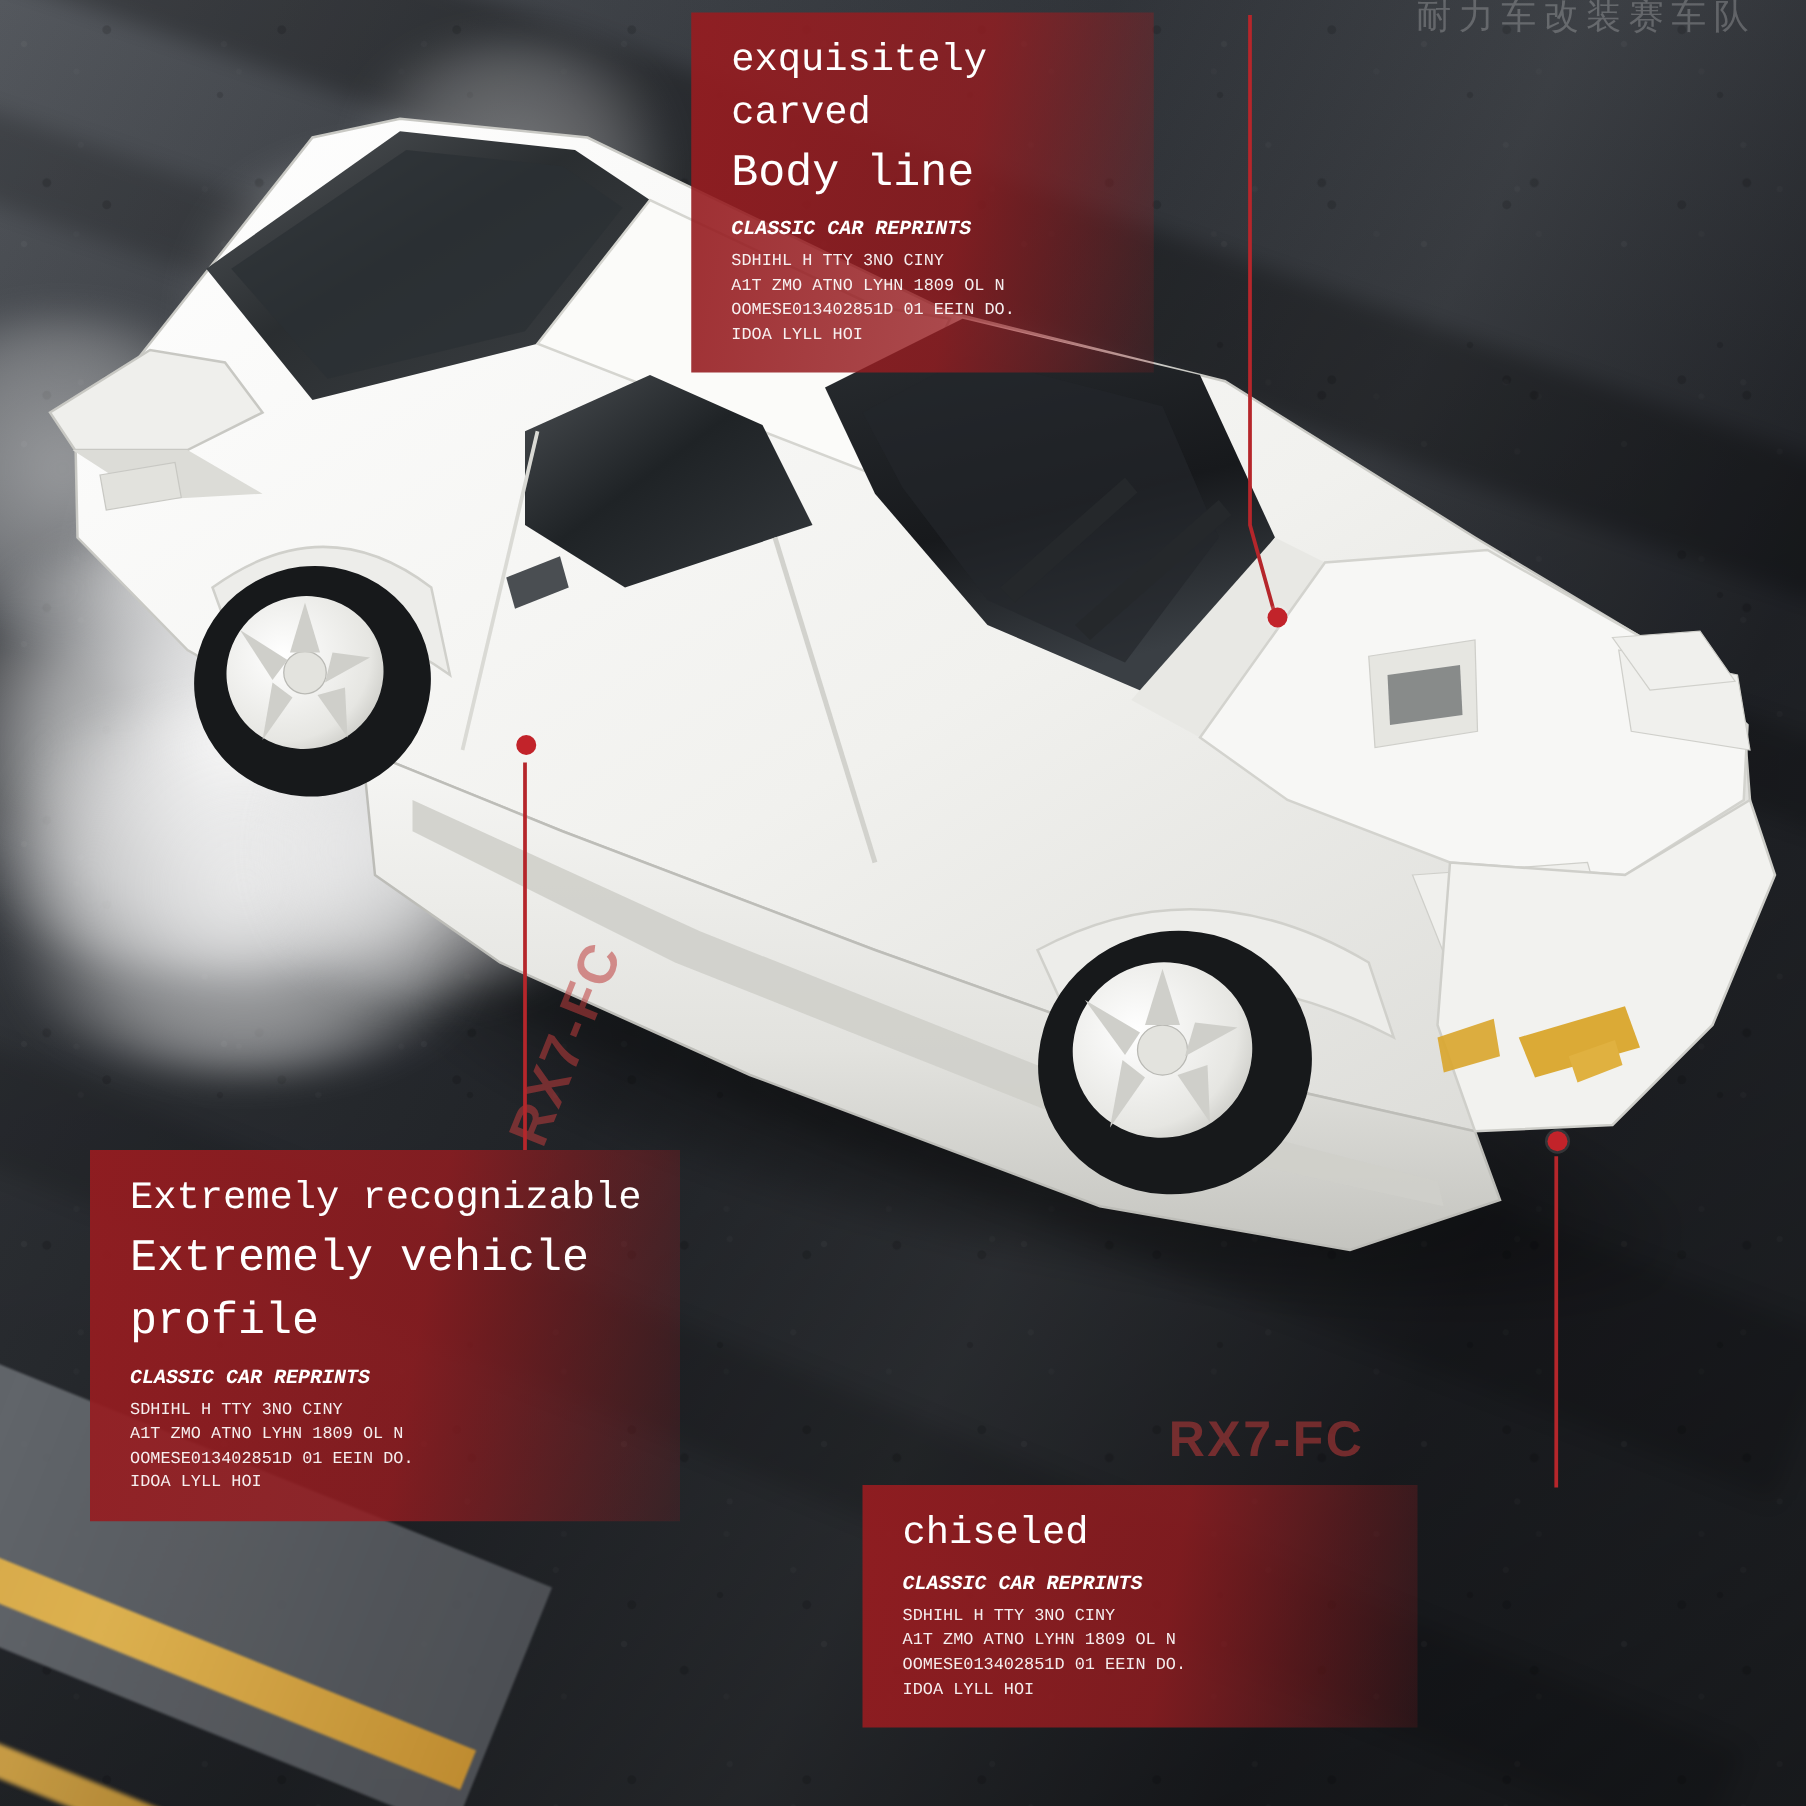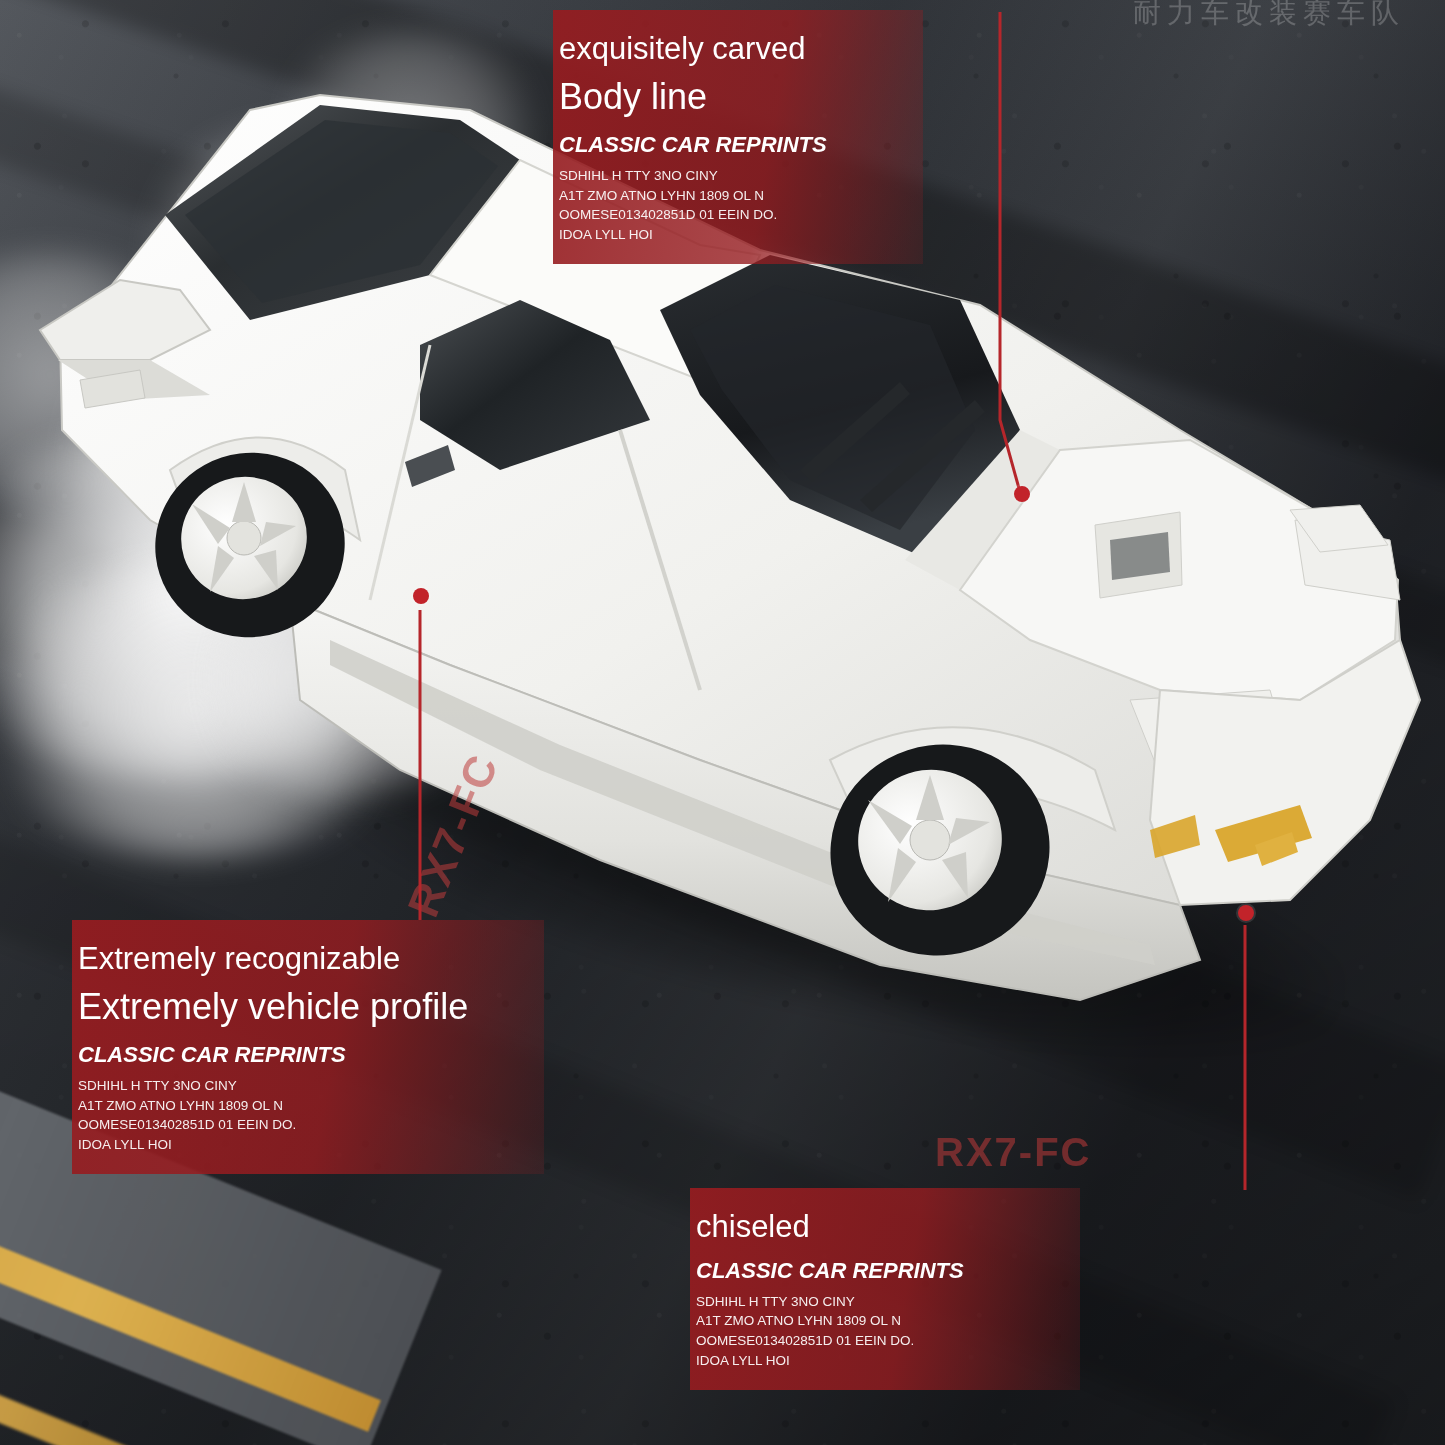--- a/index.html
+++ b/index.html
@@ -138,51 +138,52 @@
   }
   .wm-b {
     left: 935px; top: 1130px;
     font-size: 40px;
     color: rgba(175, 55, 55, 0.6);
   }
 
   
   .card {
     position: absolute;
-    padding: 18px 22px 20px 6px;
+    padding: 18px 22px 20px 32px;
     color: #ffffff;
     box-sizing: border-box;
+    font-family: Liberation Mono, monospace;
   }
   .card.c1 {
     left: 553px; top: 10px; width: 370px;
     background: linear-gradient(100deg, rgba(150,28,32,0.92) 0%, rgba(150,28,32,0.80) 58%, rgba(150,28,32,0.20) 100%);
   }
   .card.c2 {
     left: 72px; top: 920px; width: 472px;
     background: linear-gradient(100deg, rgba(150,28,32,0.93) 0%, rgba(150,28,32,0.82) 55%, rgba(150,28,32,0.18) 100%);
   }
   .card.c3 {
-    left: 690px; top: 1188px; width: 390px;
+    left: 690px; top: 1188px; width: 444px;
     background: linear-gradient(100deg, rgba(150,28,32,0.93) 0%, rgba(150,28,32,0.80) 55%, rgba(150,28,32,0.18) 100%);
   }
   .card .headline {
     font-size: 31px;
     line-height: 1.35;
     font-weight: 400;
     color: #fff;
   }
   .card .subline {
     font-size: 36px;
     line-height: 1.4;
     font-weight: 400;
     color: #fff;
     margin-top: 2px;
   }
   .card .brand {
-    font-size: 22px;
+    font-size: 16px;
     font-style: italic;
     font-weight: bold;
     margin-top: 10px;
     color: #fff;
   }
   .card .fine {
     margin-top: 8px;
     font-size: 13.5px;
     line-height: 1.45;
     color: rgba(255,255,255,0.92);

